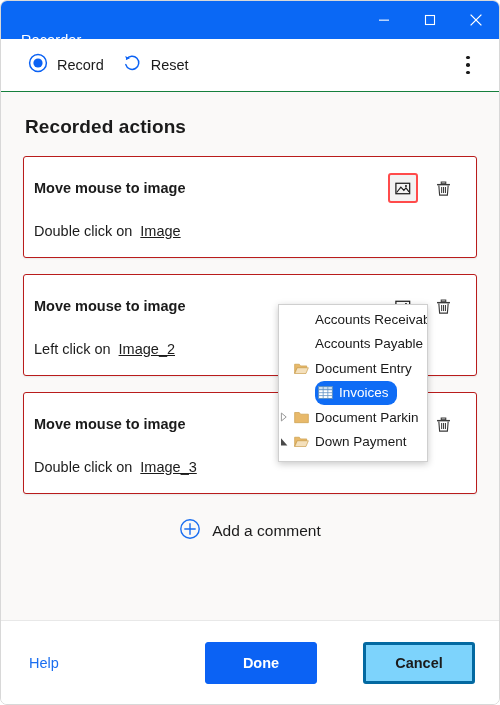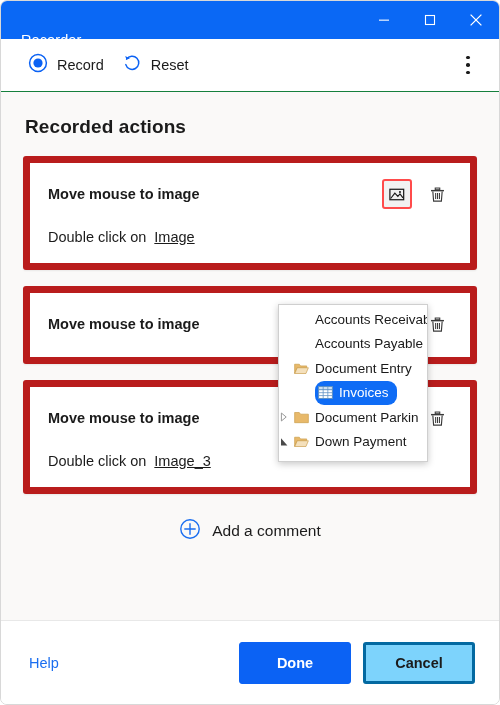--- a/index.html
+++ b/index.html
@@ -91,24 +91,24 @@
   .page-title {
     font-size: 19px;
     font-weight: bold;
     color: #1b1b1b;
     padding: 24px 0 18px 2px;
     letter-spacing: .1px;
   }
 
   .card {
     background: #ffffff;
-    border: 7px solid #b91c1c;
+    border: 1px solid #b91c1c;
     border-radius: 3px;
     box-shadow: 0 1px 2px rgba(0,0,0,.07);
-    padding: 16px 18px 18px 18px;
+    padding: 16px 18px 18px 10px;
     margin-bottom: 16px;
     position: relative;
   }
   .card-row1 {
     display: flex;
     align-items: center;
     justify-content: space-between;
     min-height: 30px;
   }
   .card-title {
@@ -203,20 +203,21 @@
 
   
   .footer {
     flex: 0 0 auto;
     height: 84px;
     background: #ffffff;
     border-top: 1px solid #e8e8e8;
     display: flex;
     align-items: center;
     padding: 0 24px 0 28px;
+    gap: 34px;
   }
   .help-link {
     font-size: 14.5px;
     color: #1a6ef0;
     cursor: pointer;
   }
   .footer-spacer { flex: 1 1 auto; }
   .btn {
     height: 42px;
     min-width: 112px;
@@ -341,20 +342,24 @@
             <svg width="19" height="19" viewBox="0 0 20 20">
               <rect x="3.2" y="5.2" width="13.6" height="1.5" fill="#3a3a3a"></rect>
               <rect x="7.6" y="3.2" width="4.8" height="1.8" fill="none" stroke="#3a3a3a" stroke-width="1.1"></rect>
               <path d="M5.1 6.8 L5.9 17 L14.1 17 L14.9 6.8" fill="none" stroke="#3a3a3a" stroke-width="1.2"></path>
               <rect x="7.5" y="8.4" width="1.1" height="6.4" fill="#3a3a3a"></rect>
               <rect x="9.5" y="8.4" width="1.1" height="6.4" fill="#3a3a3a"></rect>
               <rect x="11.5" y="8.4" width="1.1" height="6.4" fill="#3a3a3a"></rect>
             </svg>
           </div>
         </div>
+      </div>
+      <div class="card-row2">
+        <span>Left click on</span>
+        <span class="card-target">Image_2</span>
       </div>
     </div>
 
     <div class="card">
       <div class="card-row1">
         <div class="card-title">Move mouse to image</div>
         <div class="card-actions">
           <div class="icon-btn">
             <svg width="19" height="19" viewBox="0 0 20 20">
               <rect x="2" y="4.5" width="14.5" height="11" fill="none" stroke="#1b1b1b" stroke-width="1.3"></rect>

